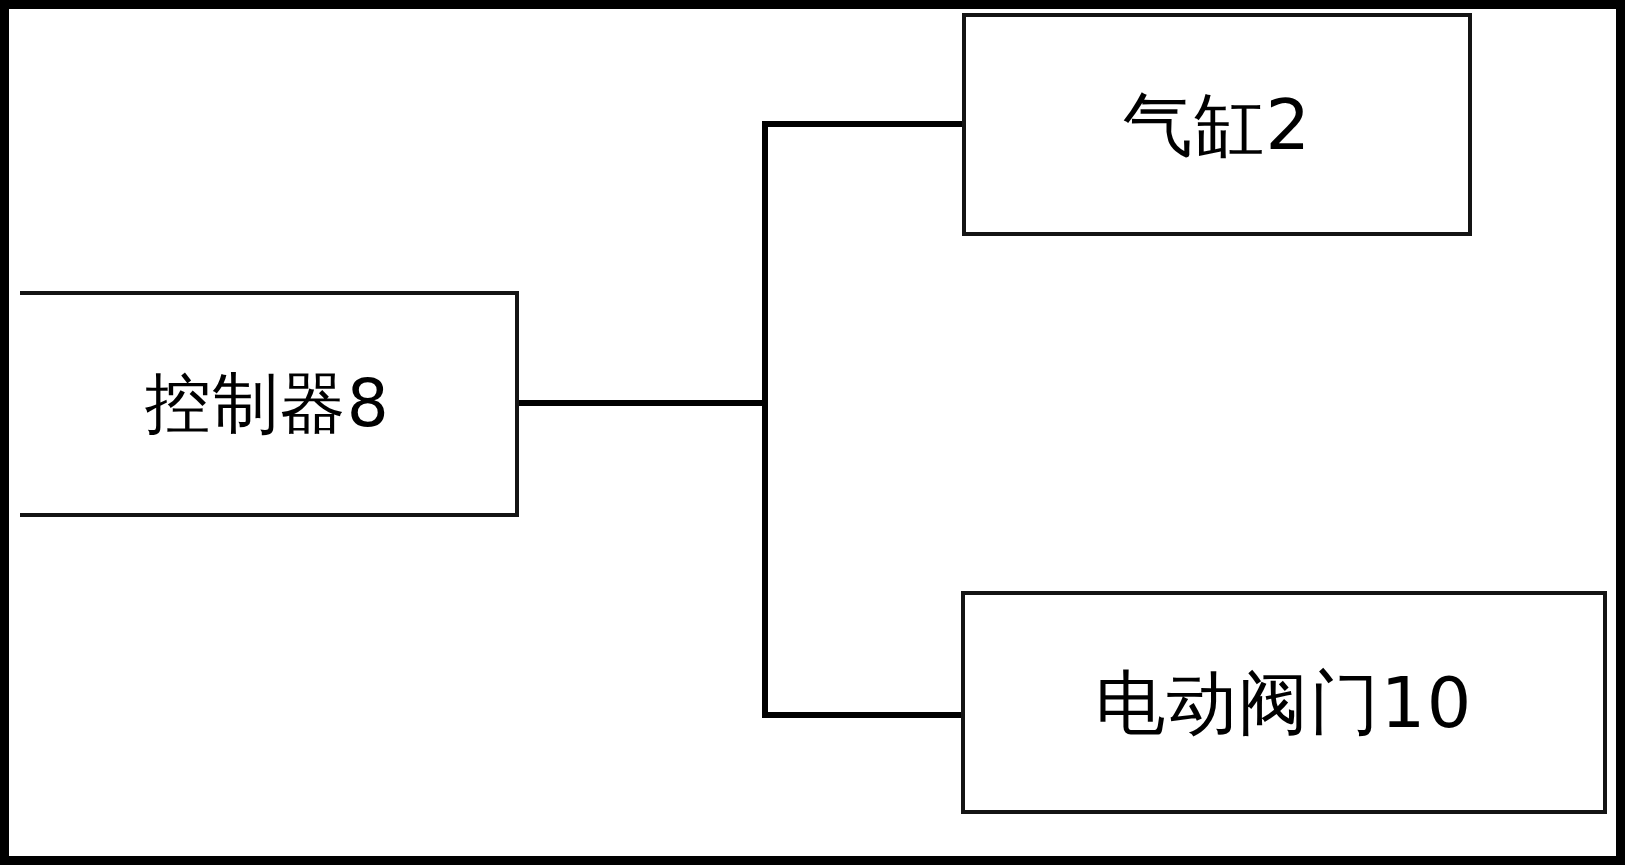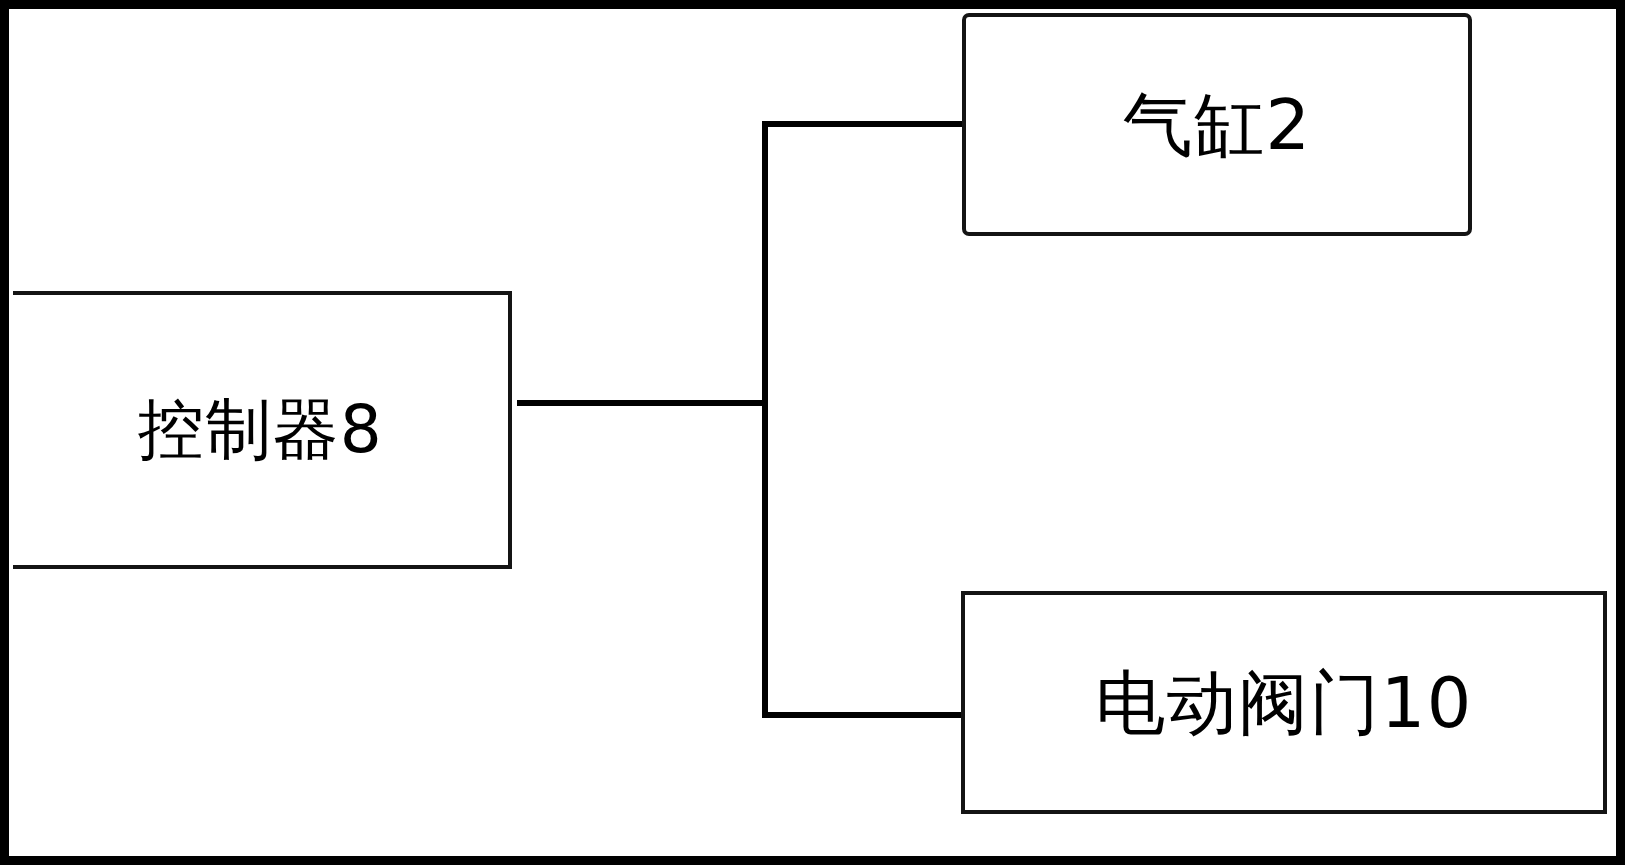--- a/index.html
+++ b/index.html
@@ -38,35 +38,34 @@
     justify-content: center;
   }
   .block-label {
     color: #000000;
     font-weight: 500;
     letter-spacing: 0.02em;
     white-space: nowrap;
     line-height: 1;
   }
   #box-controller {
-    left: 13px;
+    left: 20px;
     top: 291px;
     width: 499px;
-    height: 278px;
+    height: 226px;
     border-left: none;
   }
   #box-controller .block-label {
     font-size: 66px;
   }
   #box-cylinder {
     left: 962px;
     top: 13px;
     width: 510px;
     height: 223px;
-    border-radius: 7px;
   }
   #box-cylinder .block-label {
     font-size: 70px;
   }
   #box-valve {
     left: 961px;
     top: 591px;
     width: 646px;
     height: 223px;
   }

